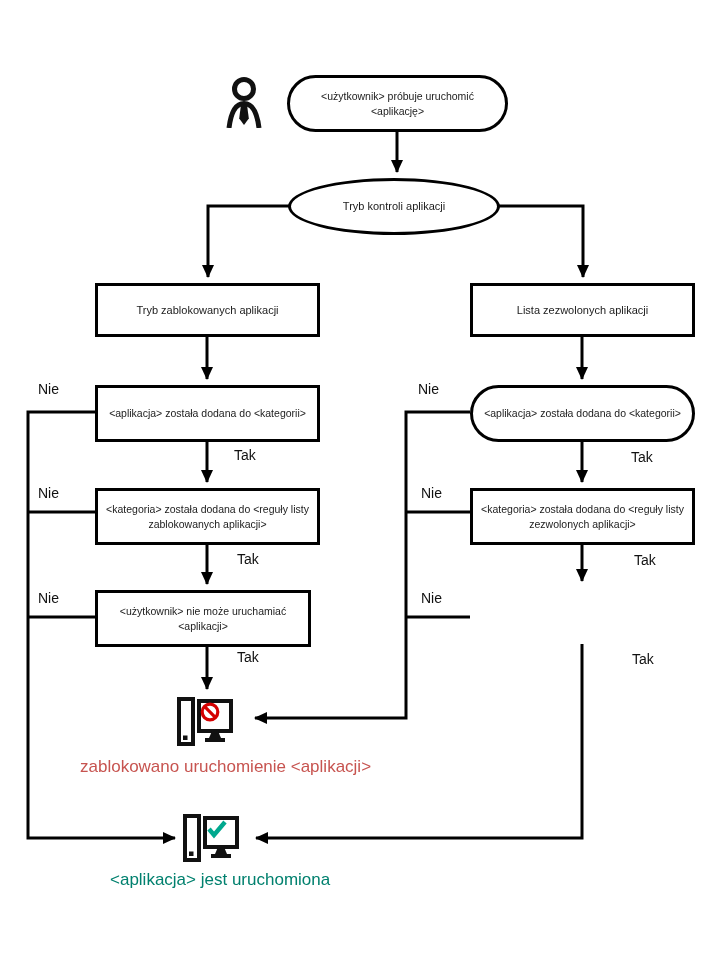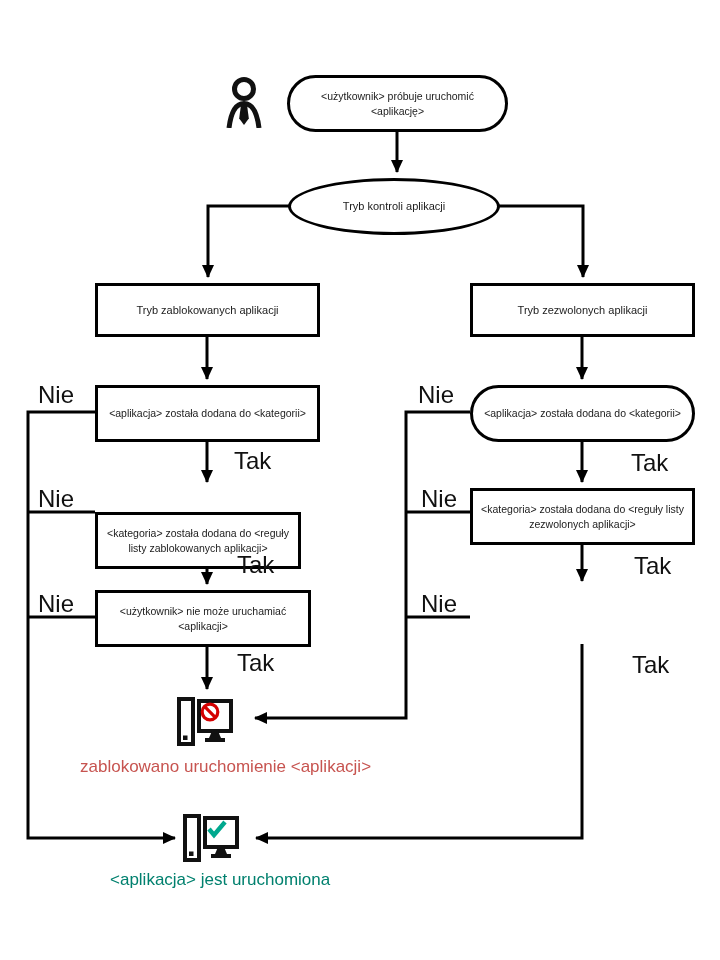--- a/index.html
+++ b/index.html
@@ -17,27 +17,27 @@
     font-size:10.5px;line-height:1.35;color:#1b1b1b;padding:13px 6px;box-sizing:border-box;
   }
   .pill{border-radius:30px;}
   .ellipse{border-radius:50%;}
 
   .n-start{left:287px;top:75px;width:221px;height:57px;}
   .n-mode{left:288px;top:178px;width:212px;height:57px;font-size:11px;justify-content:center;}
   .n-left-list{left:95px;top:283px;width:225px;height:54px;font-size:11px;}
   .n-right-list{left:470px;top:283px;width:225px;height:54px;font-size:11px;}
   .n-l1{left:95px;top:385px;width:225px;height:57px;}
-  .n-l2{left:95px;top:488px;width:206px;height:57px;margin-top:24px;}
+  .n-l2{left:95px;top:488px;width:225px;height:57px;}
   .n-l3{left:95px;top:590px;width:216px;height:57px;}
   .n-r1{left:470px;top:385px;width:225px;height:57px;}
   .n-r2{left:470px;top:488px;width:225px;height:57px;}
   .n-r3{left:470px;top:587px;width:225px;height:57px;}
 
-  .branch-label{position:absolute;font-size:24px;color:#111;}
+  .branch-label{position:absolute;font-size:14px;color:#111;}
   .nie-l1{left:38px;top:381px;}  .nie-l2{left:38px;top:485px;}  .nie-l3{left:38px;top:590px;}
   .tak-l1{left:234px;top:447px;} .tak-l2{left:237px;top:551px;} .tak-l3{left:237px;top:649px;}
   .nie-r1{left:418px;top:381px;} .nie-r2{left:421px;top:485px;} .nie-r3{left:421px;top:590px;}
   .tak-r1{left:631px;top:449px;} .tak-r2{left:634px;top:552px;} .tak-r3{left:632px;top:651px;}
 
   .icon{position:absolute;}
   .user-icon{left:225px;top:76px;width:38px;height:52px;}
   .blocked-icon{left:175px;top:694px;width:58px;height:54px;}
   .allowed-icon{left:181px;top:812px;width:58px;height:52px;}
 
@@ -101,21 +101,21 @@
 
   <div class="node ellipse n-mode">
     <span>Tryb kontroli aplikacji</span>
   </div>
 
   <div class="node n-left-list">
     <span>Tryb zablokowanych aplikacji</span>
   </div>
 
   <div class="node n-right-list">
-    <span>Tryb zezwolonych aplikacji</span>
+    <span>Lista zezwolonych aplikacji</span>
   </div>
 
   <div class="node n-l1">
     <span>&lt;aplikacja&gt;  została dodana do  &lt;kategorii&gt;</span>
   </div>
 
   <div class="node n-l2">
     <span>&lt;kategoria&gt; została dodana do &lt;reguły listy zablokowanych aplikacji&gt;</span>
   </div>
 

